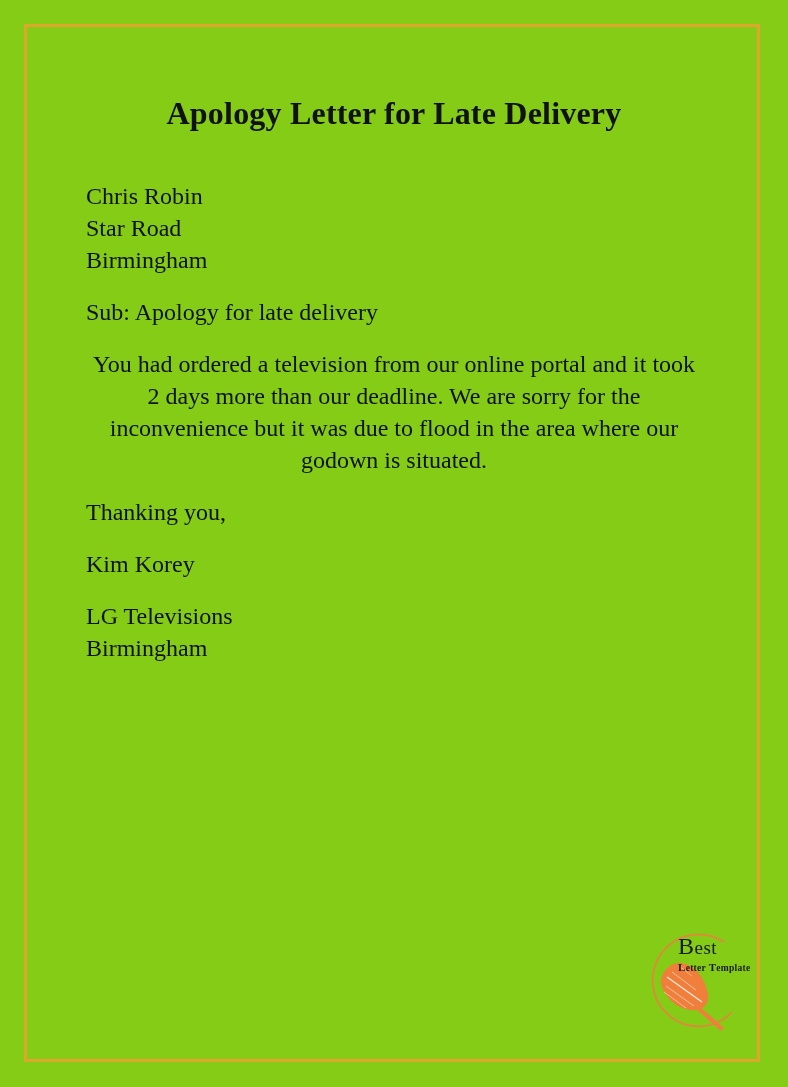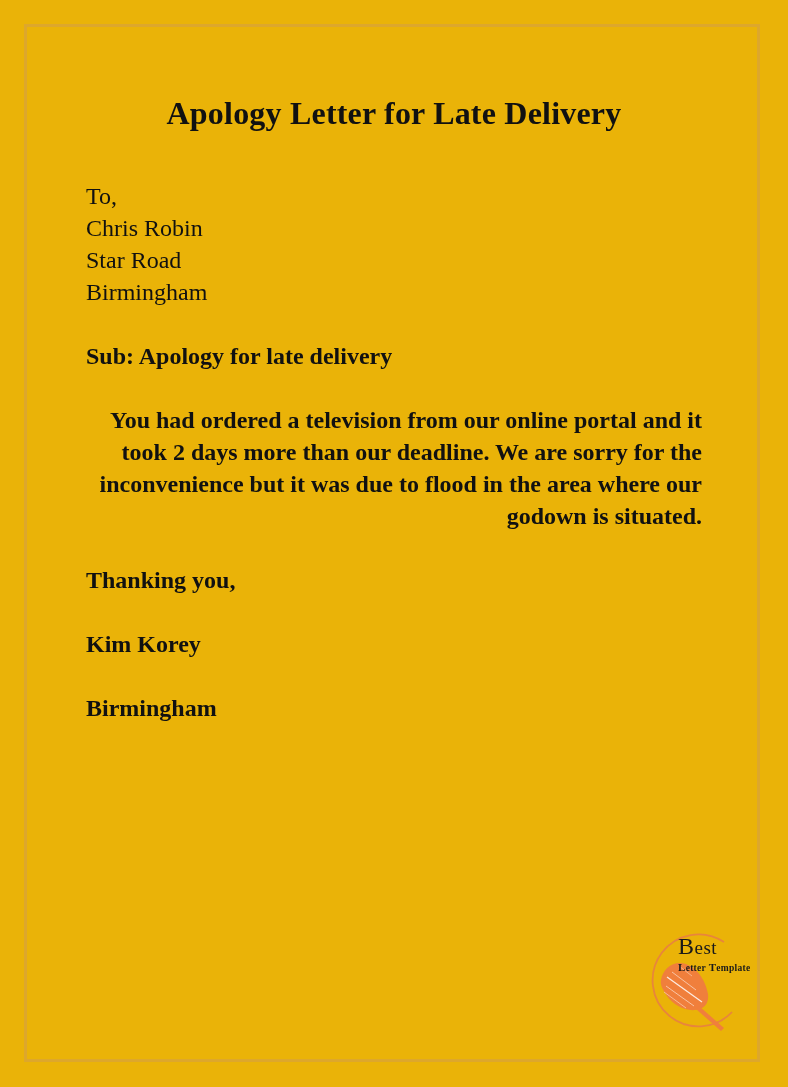--- a/index.html
+++ b/index.html
@@ -15,21 +15,21 @@
     position: relative;
     overflow: hidden;
   }
 
   
   #page {
     position: absolute;
     left: 0; top: 0;
     width: 788px;
     height: 1087px;
-    background: #eab308;
+    background: #84cc16;
   }
   #border-frame {
     position: absolute;
     left: 24px;
     top: 24px;
     width: 736px;
     height: 1038px;
     border: 3px solid #dda72c;
     box-sizing: border-box;
     pointer-events: none;
@@ -67,31 +67,30 @@
     width: 616px;
     font-size: 24px;
     line-height: 32px;
   }
 
   .block {
     margin: 0;
     padding: 0;
   }
   .block + .block {
-    margin-top: 32px; 
-    font-weight: bold;
+    margin-top: 20px; 
   }
   .line {
     display: block;
     white-space: pre-wrap;
   }
   .para {
     margin: 0;
     padding: 0;
-    text-align: right;
+    text-align: center;
   }
 
   
   #logo {
     position: absolute;
     left: 636px;
     top: 928px;
     width: 112px;
     height: 108px;
   }
@@ -132,21 +131,20 @@
 
   <div id="border-frame"></div>
 
   <div id="letter">
 
     <h1 id="doc-title">Apology Letter for Late Delivery</h1>
 
     <div id="letter-body">
 
       <div class="block">
-        <span class="line">To,</span>
         <span class="line">Chris Robin</span>
         <span class="line">Star Road</span>
         <span class="line">Birmingham</span>
       </div>
 
       <div class="block">
         <span class="line">Sub: Apology for late delivery</span>
       </div>
 
       <div class="block">
@@ -156,20 +154,21 @@
 
       <div class="block">
         <span class="line">Thanking you,</span>
       </div>
 
       <div class="block">
         <span class="line">Kim Korey</span>
       </div>
 
       <div class="block">
+        <span class="line">LG Televisions</span>
         <span class="line">Birmingham</span>
       </div>
 
     </div>
   </div>
 
   <div id="logo">
     <svg viewBox="0 0 112 108" xmlns="http://www.w3.org/2000/svg" aria-hidden="true">
 
       <g>

